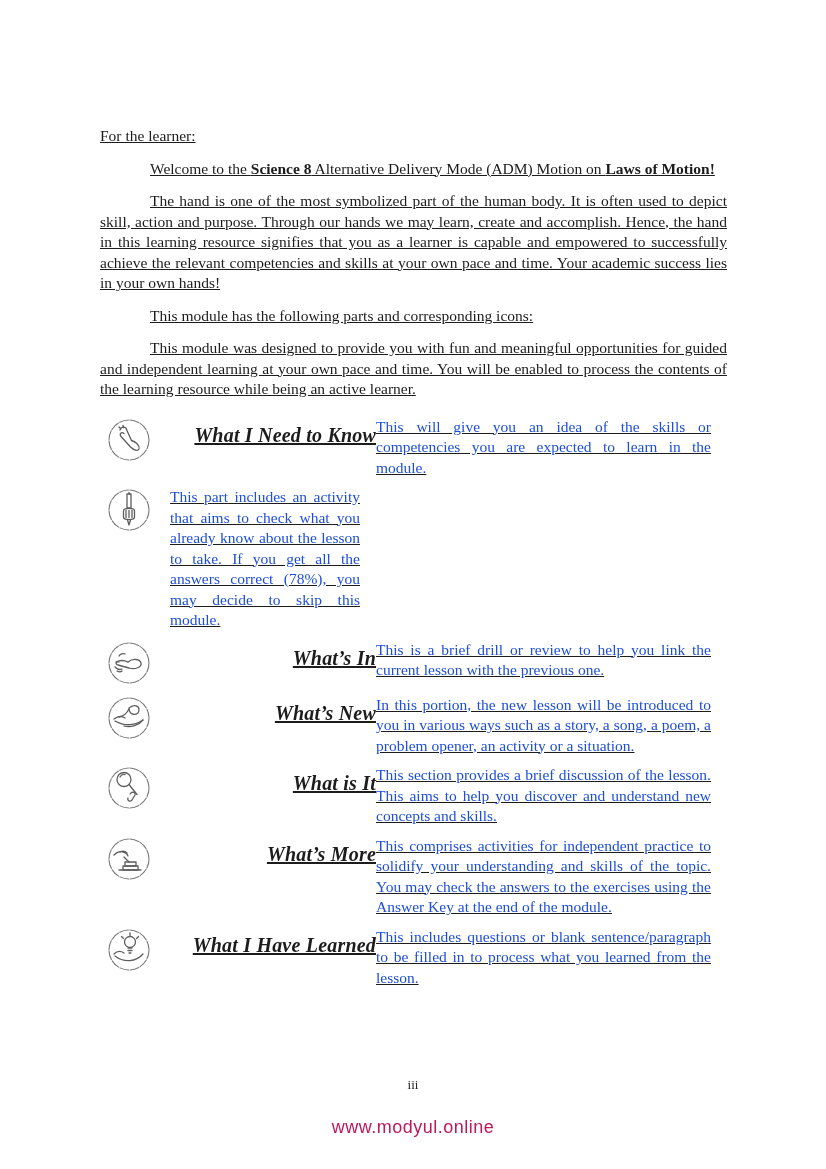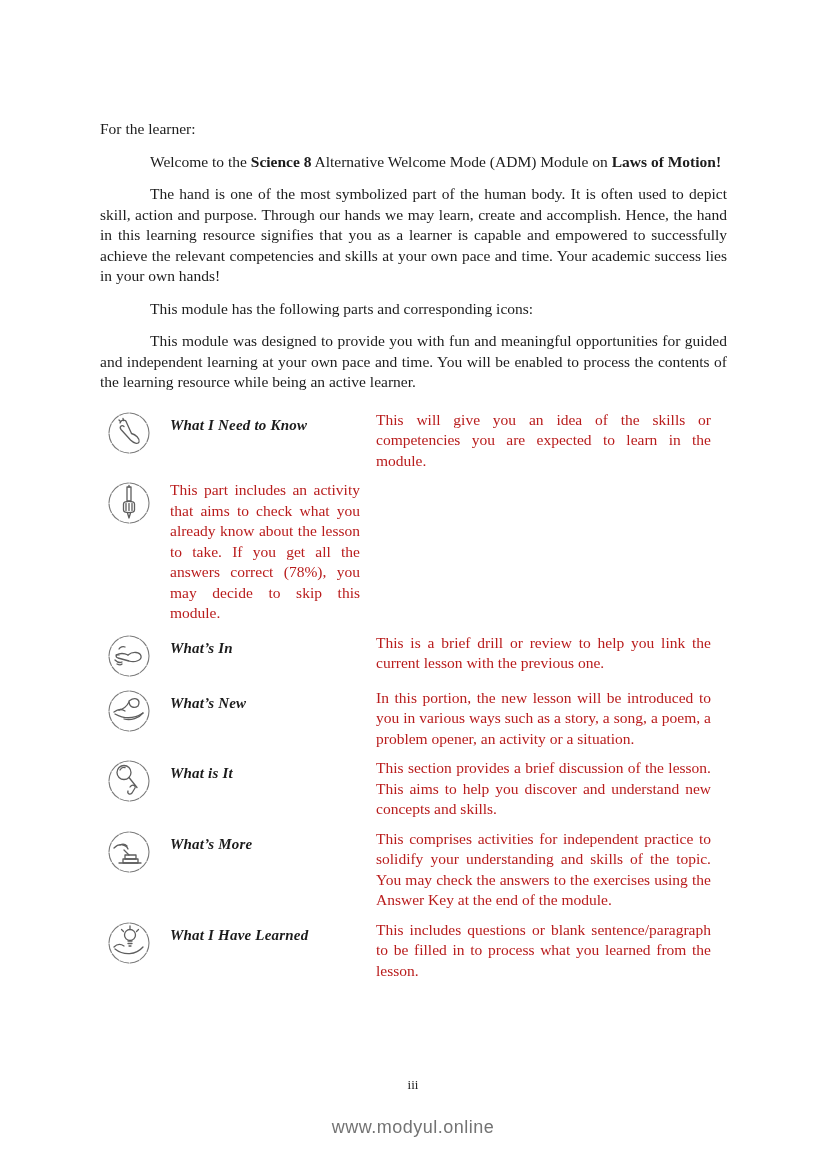--- a/index.html
+++ b/index.html
@@ -9,23 +9,24 @@
     width: 826px;
     height: 1169px;
     margin: 0 auto;
     background: #ffffff;
     font-family: "Liberation Serif", "DejaVu Serif", serif;
     color: #1c1c1c;
     overflow: hidden;
   }
   .content {
     position: absolute;
-    top: 119px;
+    top: 126px;
     left: 100px;
     width: 627px;
+    text-decoration: underline;
   }
   .para {
     font-size: 15.5px;
     line-height: 20.5px;
     text-align: justify;
     margin-bottom: 12px;
     color: #1c1c1c;
   }
   .para.indent { text-indent: 50px; }
   .para.no-justify { text-align: left; }
@@ -43,60 +44,61 @@
     fill: none;
     stroke: #5e5e5e;
     stroke-width: 1.3;
     stroke-linecap: round;
     stroke-linejoin: round;
   }
   .icon-badge .ring { stroke: #7a7a7a; stroke-width: 1.1; }
   .label-cell {
     font-weight: bold;
     font-style: italic;
-    font-size: 15px;
+    font-size: 20px;
     padding-top: 7px;
     letter-spacing: 0.2px;
+    text-align: right;
   }
   .desc-cell {
     font-size: 15.5px;
     line-height: 20.5px;
     text-align: justify;
     padding-right: 16px;
-    color: #b91c1c;
+    color: #1d4ed8;
   }
   .footer {
     position: absolute;
     left: 0;
     width: 826px;
     text-align: center;
   }
   .page-number {
     top: 1077px;
     font-size: 13px;
     color: #222222;
     font-family: "Liberation Serif", serif;
   }
   .watermark {
     top: 1117px;
     font-size: 18px;
     letter-spacing: 0.5px;
-    color: #737373;
+    color: #be185d;
     font-family: "Liberation Sans", sans-serif;
   }
 </style>
 </head>
 <body>
 
 <div class="page">
   <div class="content">
 
     <p class="para no-justify">For the learner:</p>
 
-    <p class="para indent"><span>Welcome to the </span><span class="bold">Science 8</span><span> Alternative Welcome Mode (ADM) Module on </span><span class="bold">Laws of Motion!</span></p>
+    <p class="para indent"><span>Welcome to the </span><span class="bold">Science 8</span><span> Alternative Delivery Mode (ADM) Motion on </span><span class="bold">Laws of Motion!</span></p>
 
     <p class="para indent">The hand is one of the most symbolized part of the human body. It is often used to depict skill, action and purpose. Through our hands we may learn, create and accomplish. Hence, the hand in this learning resource signifies that you as a learner is capable and empowered to successfully achieve the relevant competencies and skills at your own pace and time. Your academic success lies in your own hands!</p>
 
     <p class="para indent no-justify">This module has the following parts and corresponding icons:</p>
 
     <p class="para indent">This module was designed to provide you with fun and meaningful opportunities for guided and independent learning at your own pace and time. You will be enabled to process the contents of the learning resource while being an active learner.</p>
 
     <div class="parts-table">
 
       <div class="part-row">

